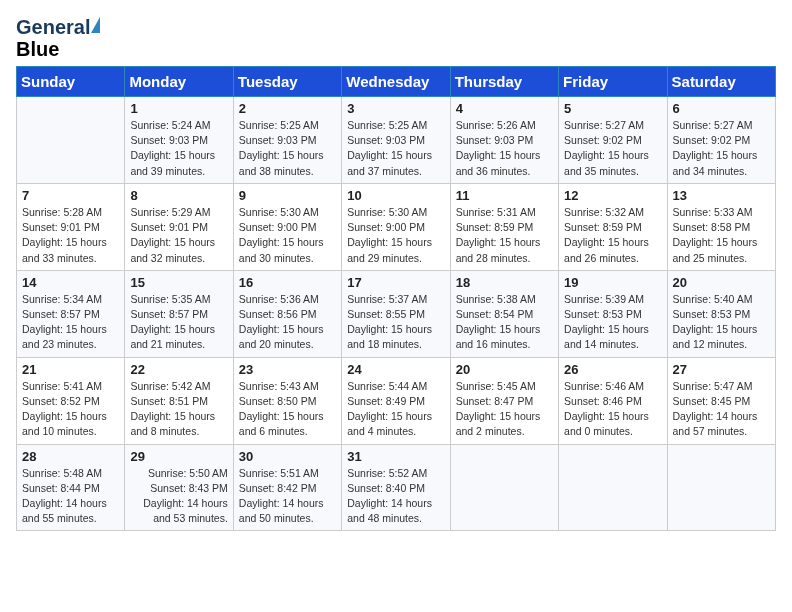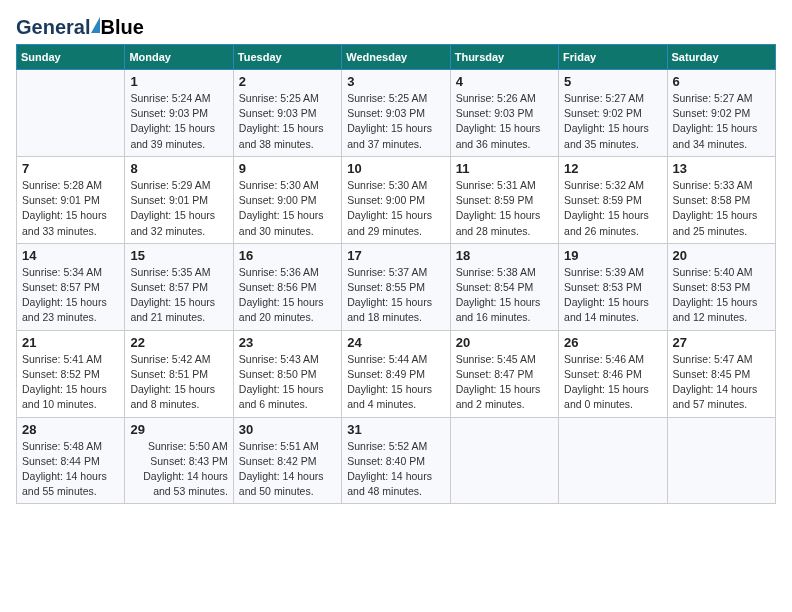--- a/index.html
+++ b/index.html
@@ -11,20 +11,21 @@
       padding: 16px;
     }
     .header {
       display: flex;
       justify-content: space-between;
       align-items: flex-start;
       margin-bottom: 6px;
     }
     .logo {
       display: flex;
+      flex-direction: column;
       line-height: 1.1;
     }
     .title-block {
       text-align: right;
     }
     .month-title {
       font-size: 36px;
       font-weight: bold;
       color: #1a3a5c;
       line-height: 1.1;
@@ -33,25 +34,25 @@
       font-size: 15px;
       color: #555;
       margin-top: 2px;
     }
     table {
       width: 100%;
       border-collapse: collapse;
       font-size: 11px;
     }
     thead tr th {
-      background-color: #0f766e;
+      background-color: #1d4ed8;
       color: #fff;
       padding: 6px 4px;
       text-align: left;
-      font-size: 11px;
+      font-size: 15px;
       font-weight: bold;
       border: 1px solid #2e86c1;
     }
     tbody tr td {
       border: 1px solid #ccc;
       padding: 4px 5px;
       vertical-align: top;
       width: 108px;
       min-height: 80px;
       background: #fff;

